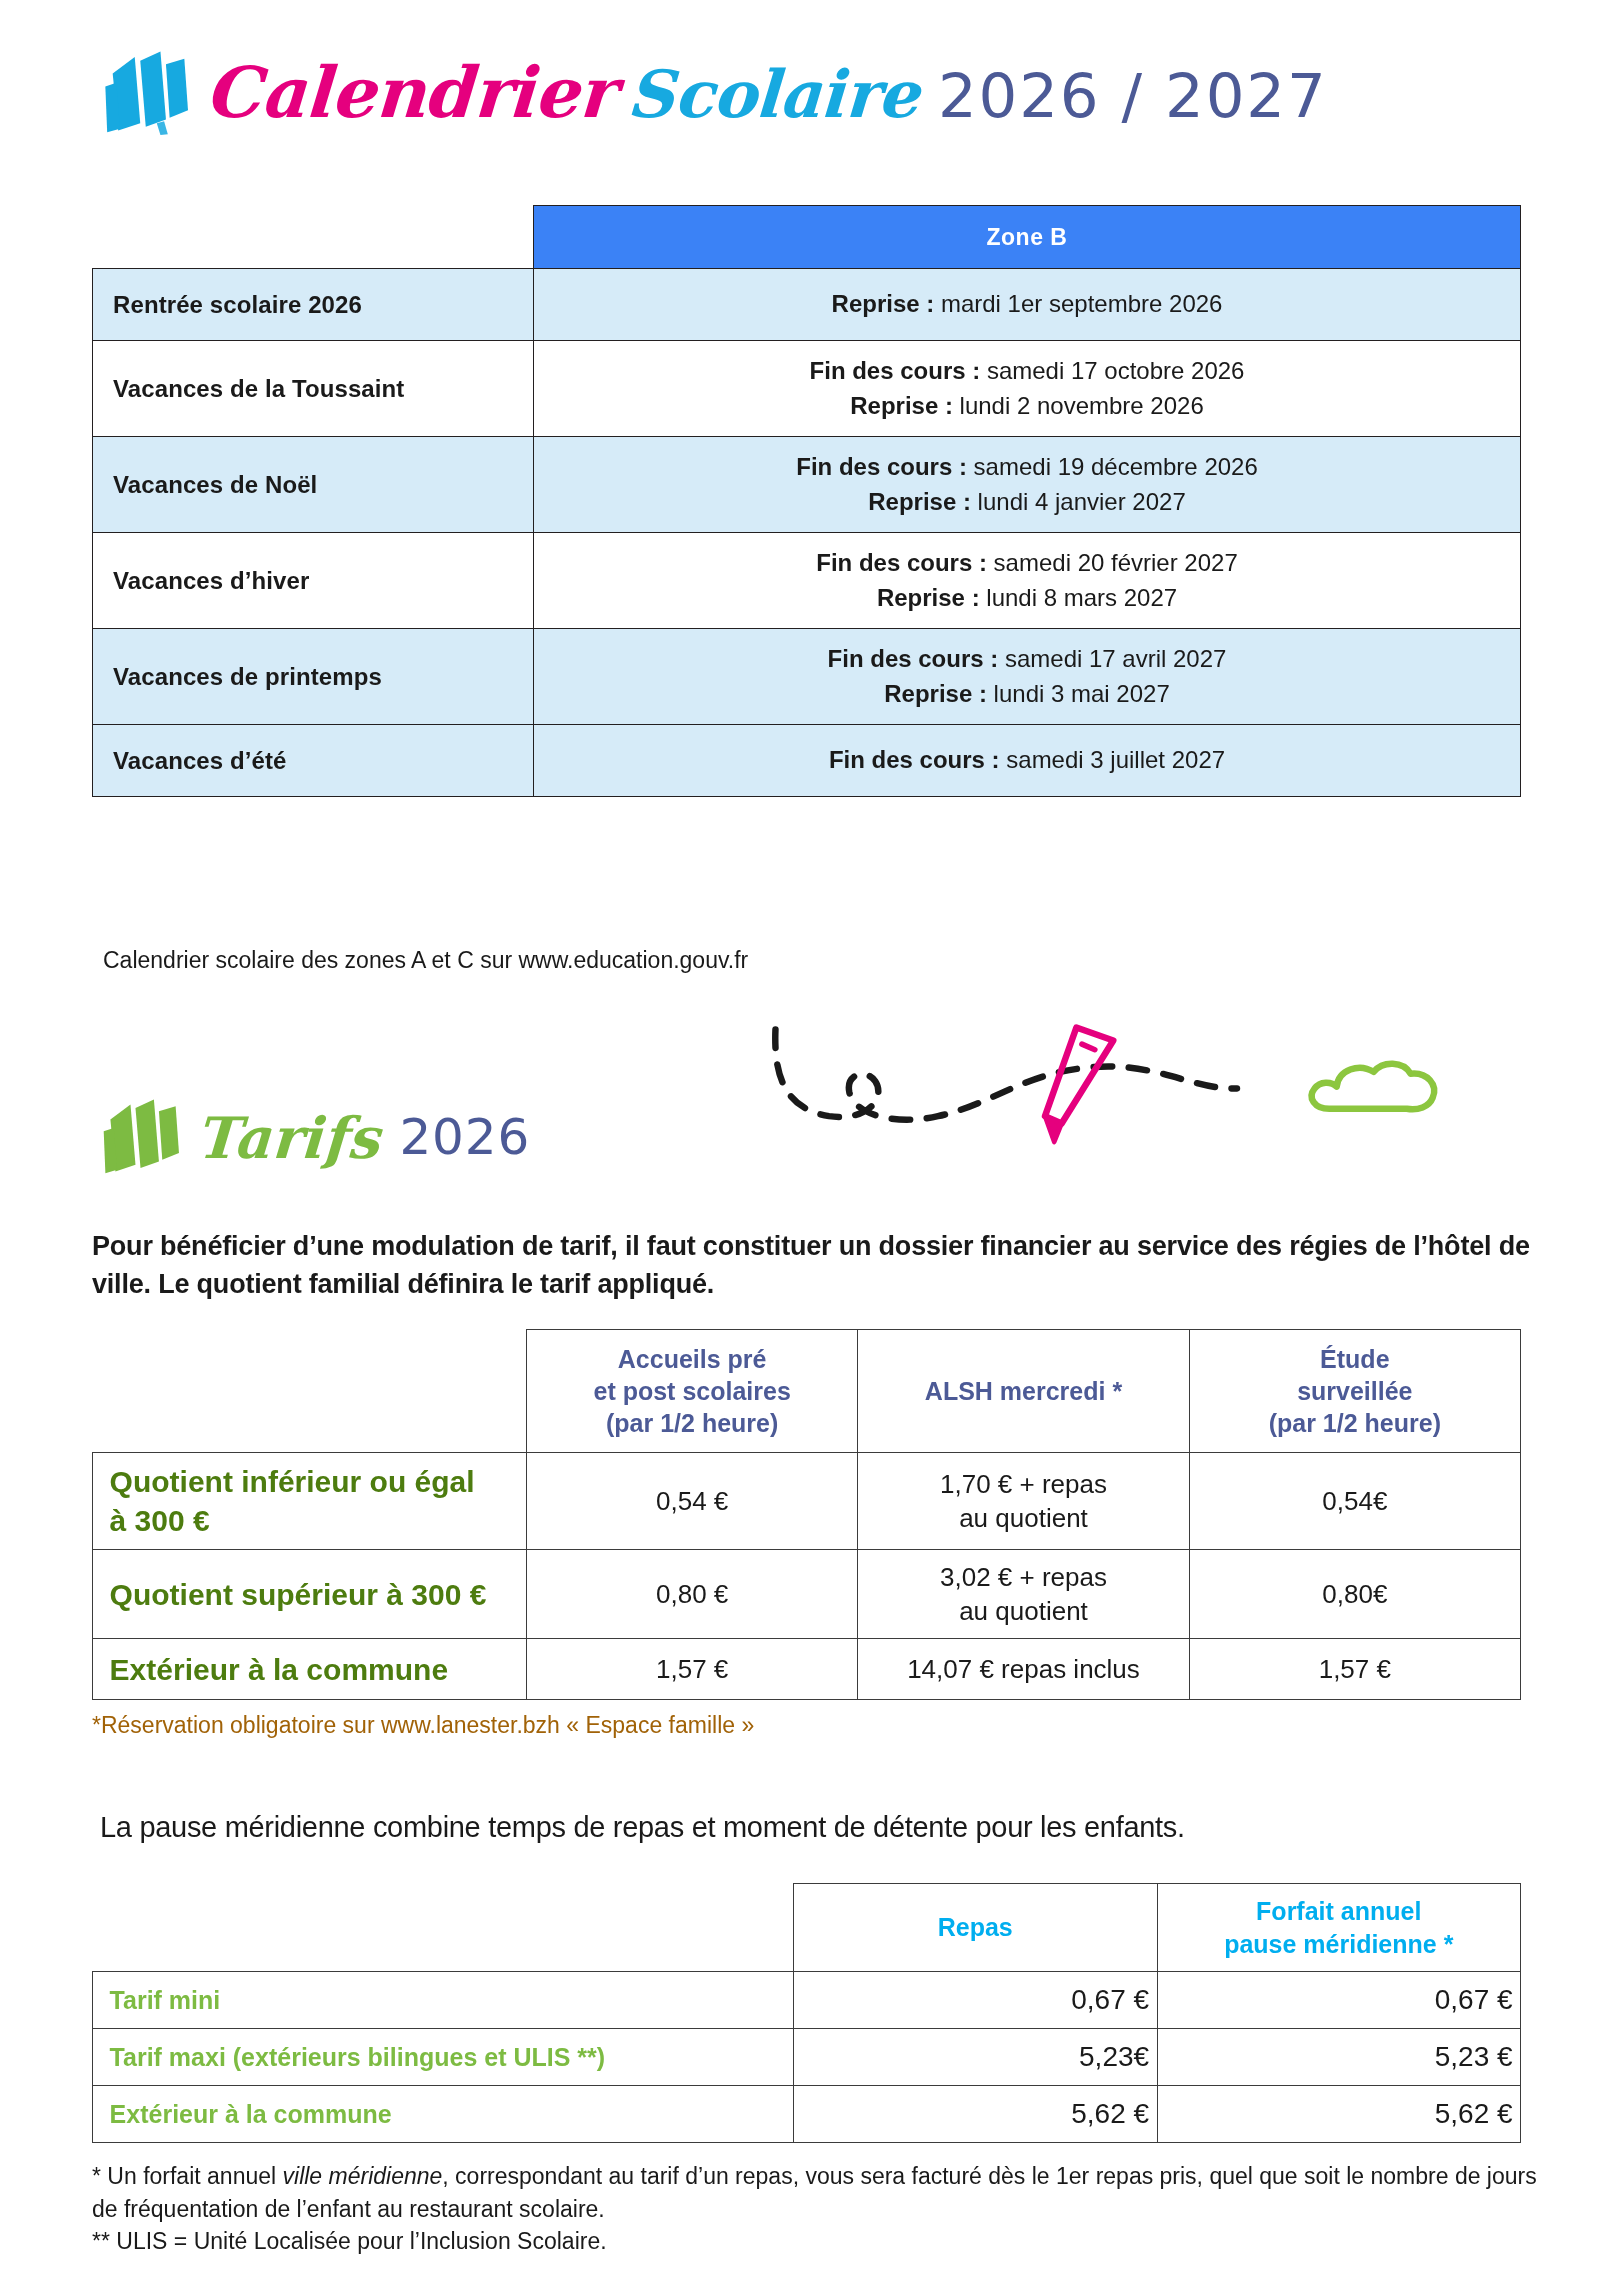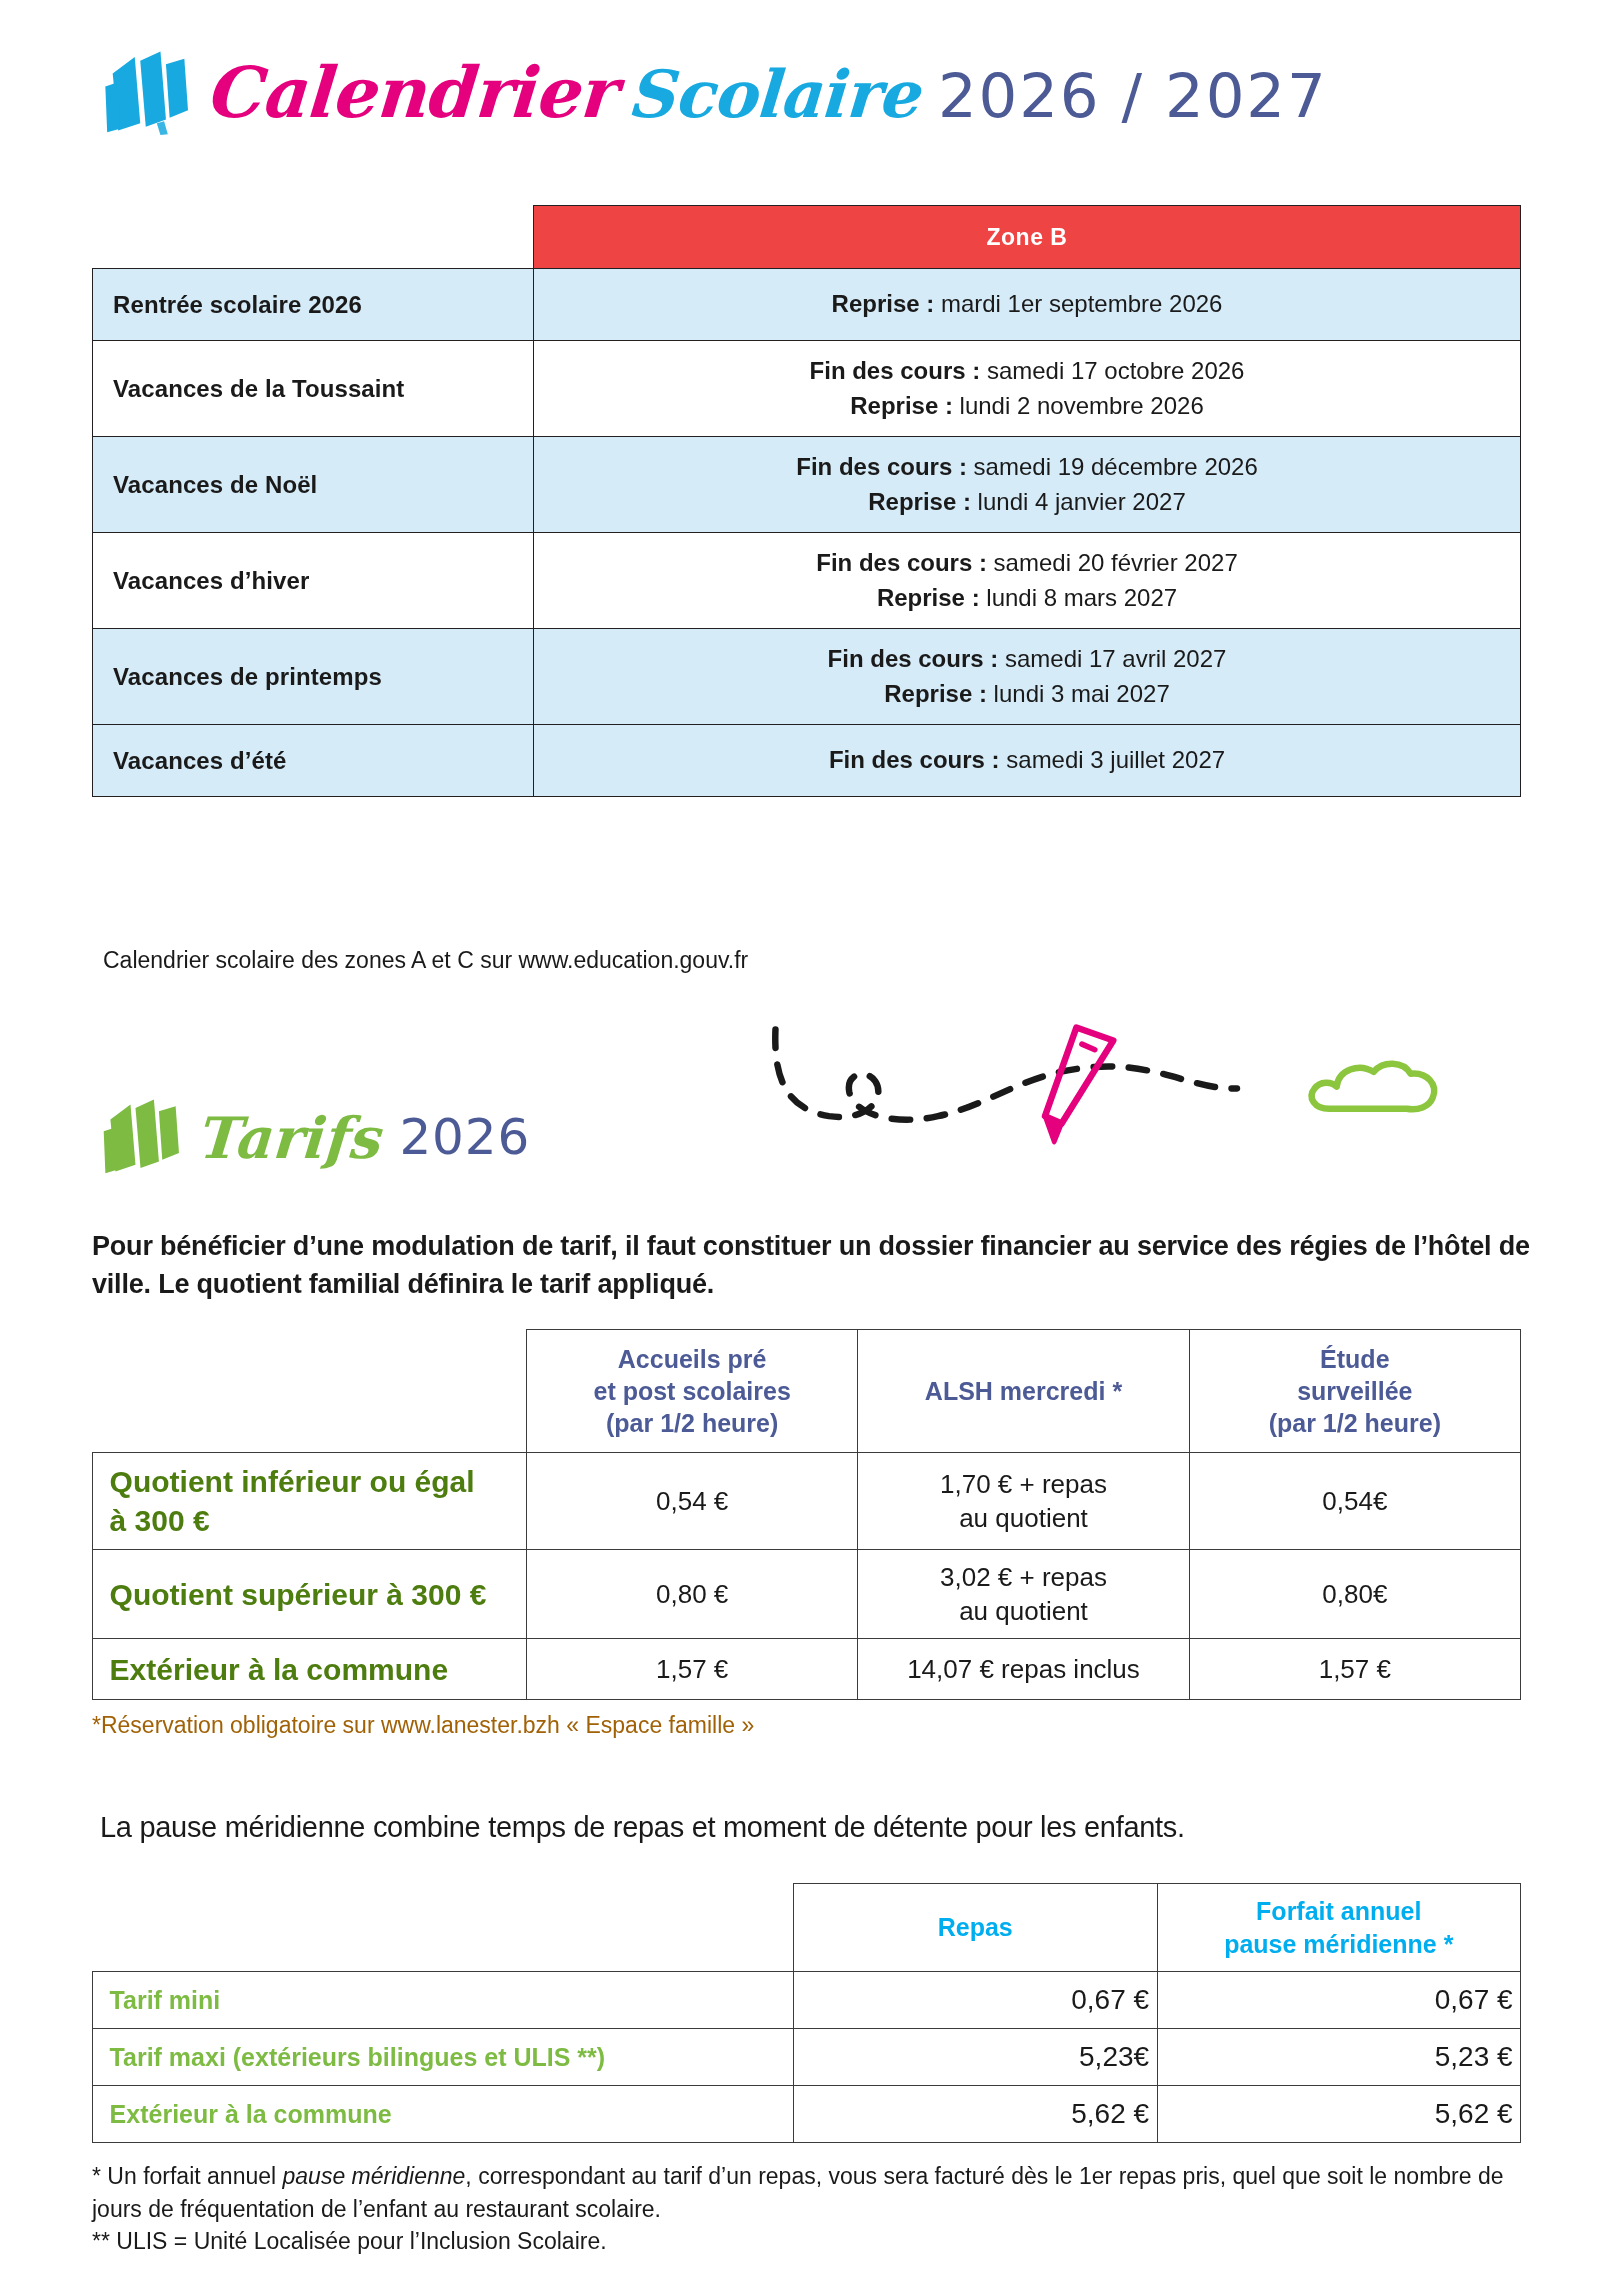--- a/index.html
+++ b/index.html
@@ -73,21 +73,21 @@
   .cal-table td, .cal-table th {
     border: 1.8px solid #231f20;
     vertical-align: middle;
   }
   .cal-spacer {
     border: none !important;
     background: transparent;
     width: 441px;
   }
   .cal-zone-head {
-    background: #ef4444;
+    background: #3b82f6;
     color: #ffffff;
     font-size: 23px;
     font-weight: 700;
     text-align: center;
     height: 63px;
     letter-spacing: 0.5px;
   }
   .cal-label {
     width: 441px;
     padding: 9.2px 20px;
@@ -464,18 +464,18 @@
       </tr>
       <tr class="meal-row">
         <td class="meal-label">Extérieur à la commune</td>
         <td class="meal-val">5,62 €</td>
         <td class="meal-val">5,62 €</td>
       </tr>
     </tbody>
   </table>
 
   <div class="footnotes">
-    <div><span>* Un forfait annuel </span><i>pause méridienne</i><span>, correspondant au tarif d’un repas, vous sera facturé dès le 1er repas pris, quel que soit le nombre de jours de fréquentation de l’enfant au restaurant scolaire.</span></div>
+    <div><span>* Un forfait annuel </span><i>ville méridienne</i><span>, correspondant au tarif d’un repas, vous sera facturé dès le 1er repas pris, quel que soit le nombre de jours de fréquentation de l’enfant au restaurant scolaire.</span></div>
     <div>** ULIS = Unité Localisée pour l’Inclusion Scolaire.</div>
   </div>
 
 </div>
 
 
 </body></html>

